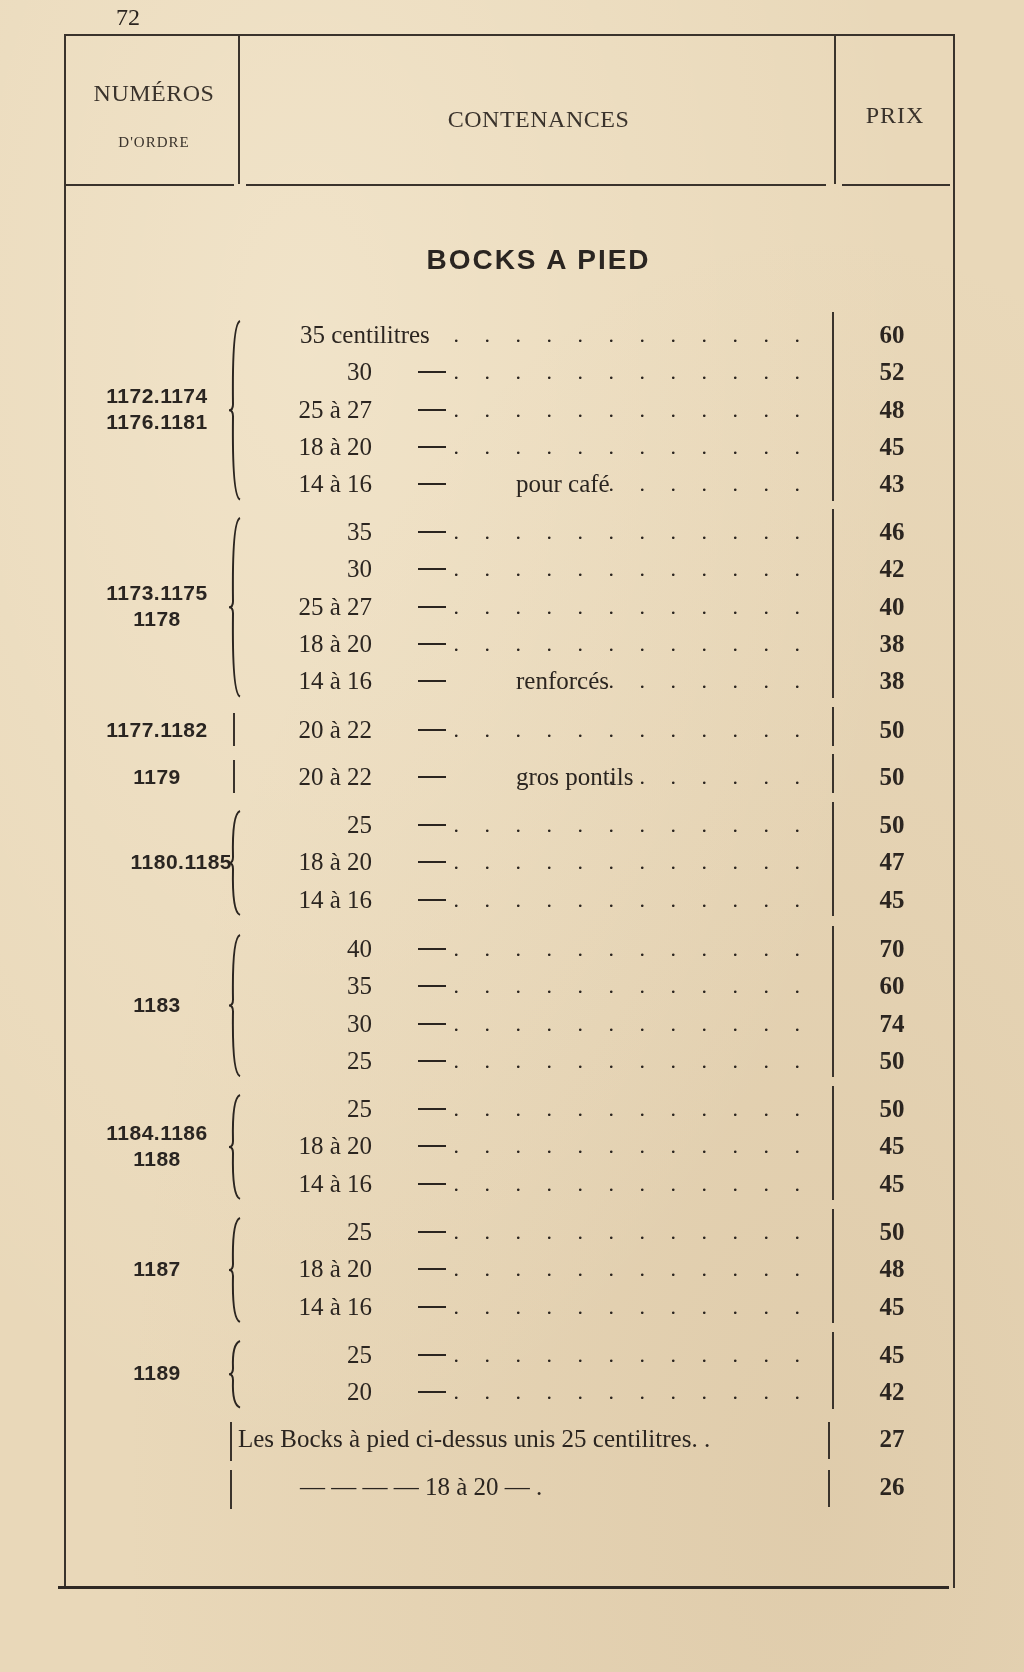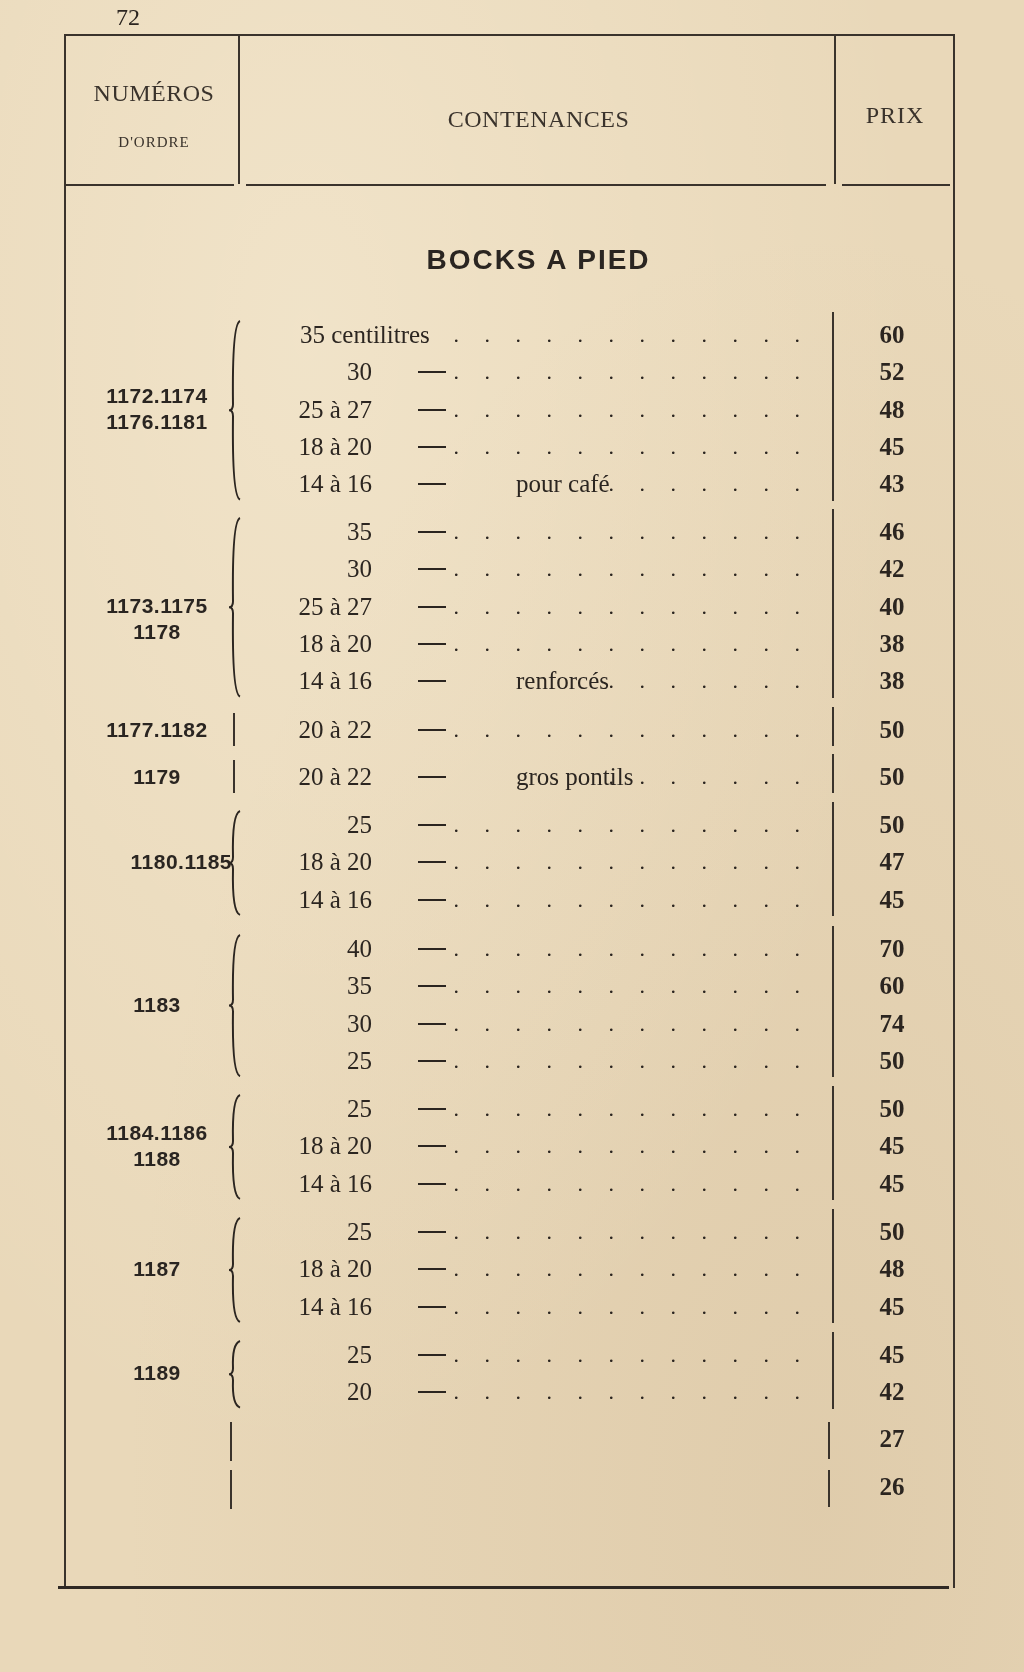--- a/index.html
+++ b/index.html
@@ -118,21 +118,21 @@
       <div class="dots">. . . . . . . . . . . .</div>
       <div class="price">45</div>
     </div>
     <div class="row" style="top:465.2px;">
       <div class="cap" style="left:262px;width:110px;">14 à 16</div>
       <div class="dash"></div>
       <div class="desc">pour café</div>
       <div class="dots">. . . . . . .</div>
       <div class="price">43</div>
     </div>
-    <div class="order" style="top:580.25px;margin-top:13px;">
+    <div class="order" style="top:580.25px;">
       <div>1173.1175</div>
       <div>1178</div>
     </div>
     <div class="brace" style="left:228px;top:517px;width:16px;height:180.5px;"><svg width="16" height="180.5" viewBox="0 0 16 180.5" preserveAspectRatio="none">
         <path d="M12 1 Q4 4 5 84.25 Q5 90.25 1 90.25 Q5 90.25 5 96.25 Q4 176.5 12 179.5" fill="none" stroke="#2b2520" stroke-width="2"></path>
       </svg></div>
     <div class="line vrule" style="left:832px;top:509px;height:188.5px;"></div>
     <div class="row" style="top:513px;">
       <div class="cap" style="left:262px;width:110px;">35</div>
       <div class="dash"></div>
@@ -308,21 +308,23 @@
       <div class="price">45</div>
     </div>
     <div class="row" style="top:1373.3px;">
       <div class="cap" style="left:262px;width:110px;">20</div>
       <div class="dash"></div>
       <div class="dots">. . . . . . . . . . . .</div>
       <div class="price">42</div>
     </div>
     <div class="line vrule" style="left:230px;top:1422px;height:39.3px;"></div>
     <div class="row" style="top:1420px;">
+      <div class="note">Les Bocks à pied ci-dessus unis 25 centilitres. .</div>
       <div class="price">27</div>
     </div>
     <div class="line vrule" style="left:828px;top:1422px;height:37.3px;"></div>
     <div class="line vrule" style="left:230px;top:1470px;height:39.3px;"></div>
     <div class="row" style="top:1468px;">
+      <div class="note" style="left:300px;">—      —      —      — 18 à 20  —    .</div>
       <div class="price">26</div>
     </div>
     <div class="line vrule" style="left:828px;top:1470px;height:37.3px;"></div>
   </div>
 
 </body></html>

